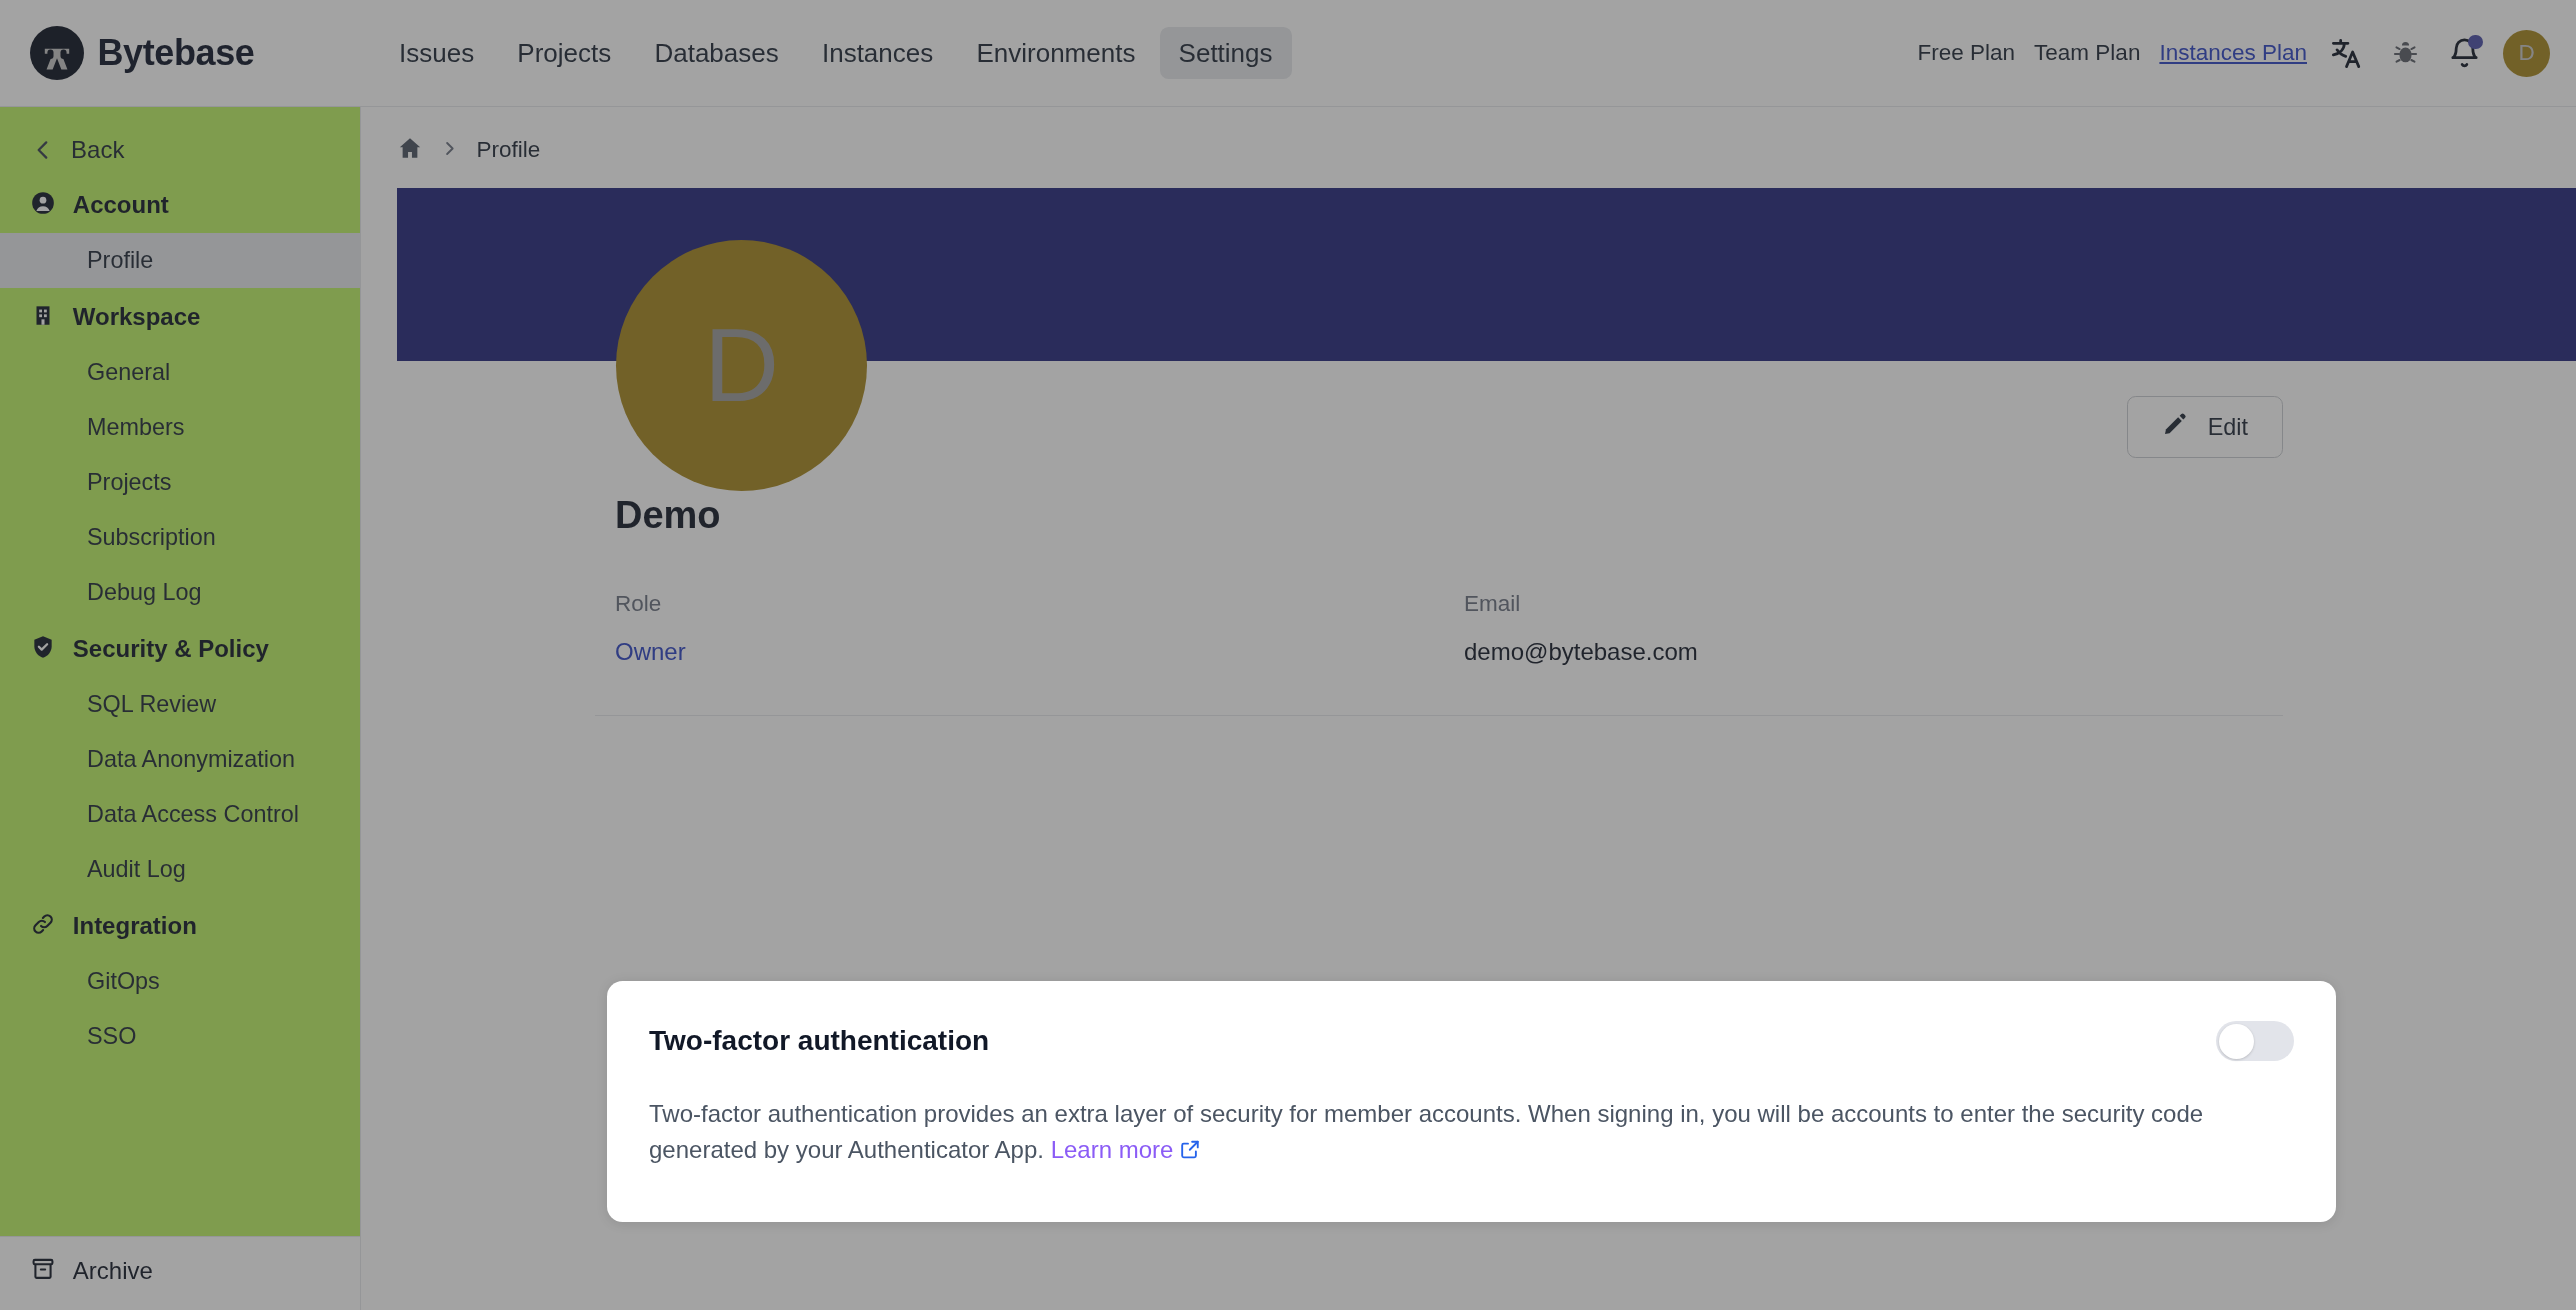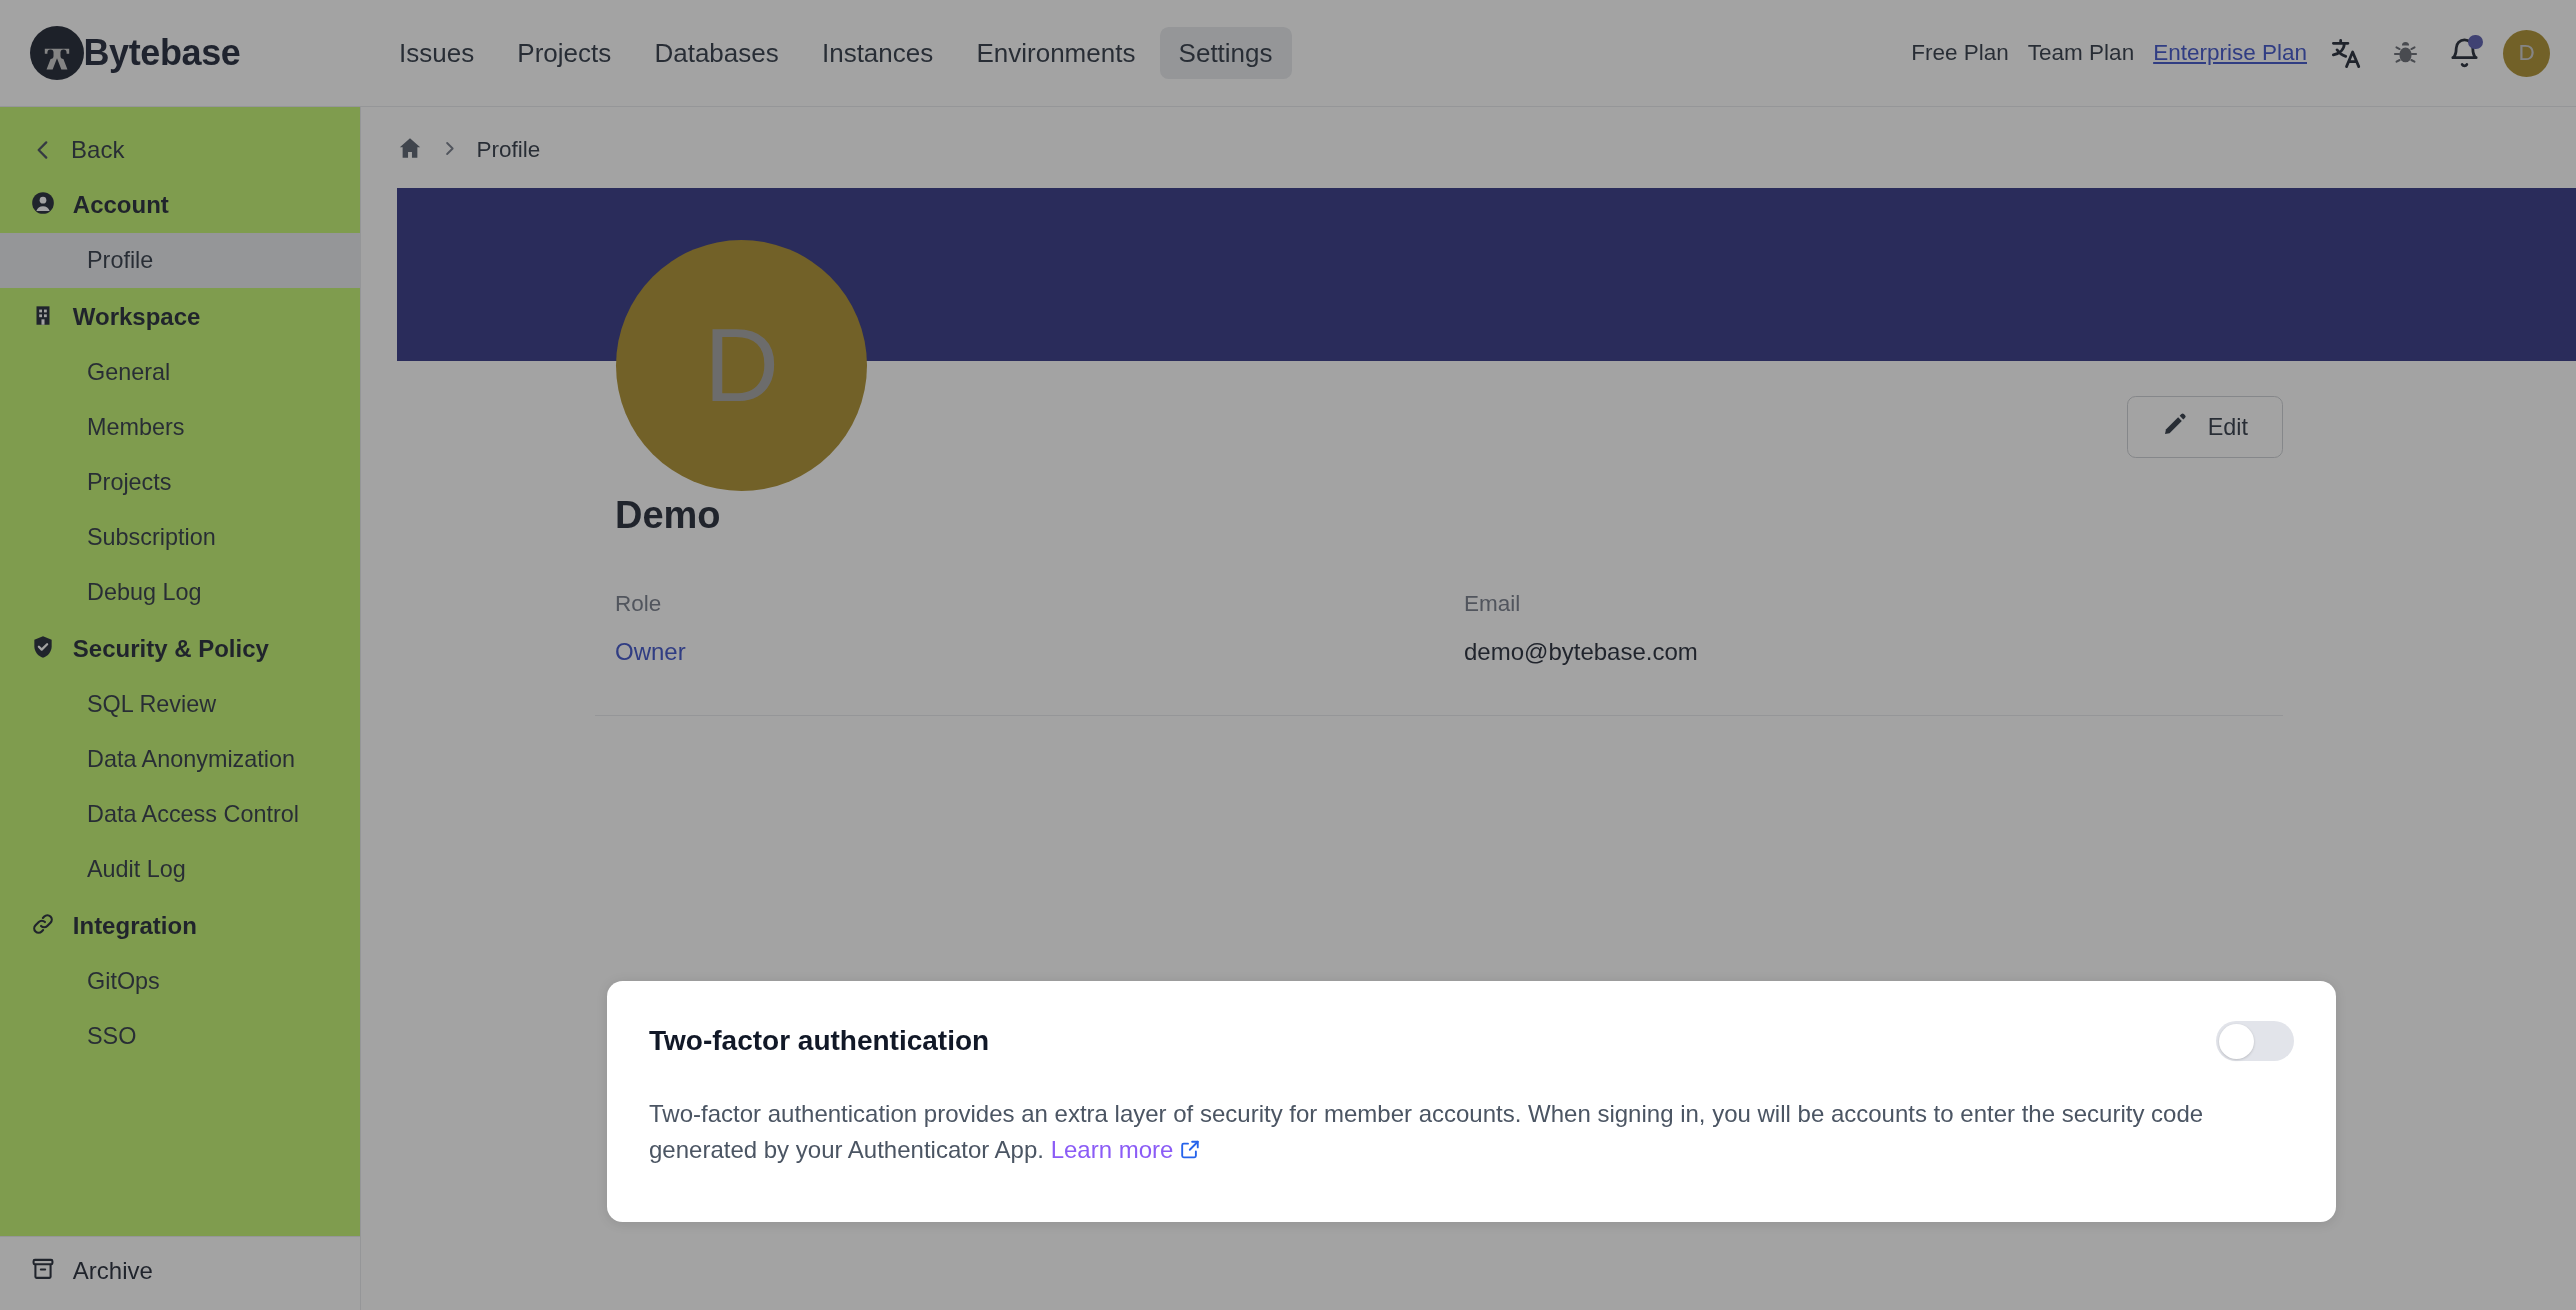--- a/index.html
+++ b/index.html
@@ -16,21 +16,21 @@
 
   
   .topbar {
     height: 107px; flex: 0 0 107px;
     display: flex; align-items: center;
     border-bottom: 0.9px solid #e5e7eb;
     padding-right: 26px;
   }
   .brand {
     width: 361px; flex: 0 0 361px;
-    display: flex; align-items: center; gap: 0;
+    display: flex; align-items: center; gap: 14px;
     padding-left: 29.5px;
   }
   .brand-mark { width: 54px; height: 54px; flex: 0 0 54px; }
   .brand-name { font-size: 36px; font-weight: 700; color: #0f172a; letter-spacing: -0.4px; }
 
   .nav { display: flex; align-items: center; gap: 5.2px; margin-left: 19px; }
   .nav-item {
     font-size: 26px; color: #1f2937; padding: 10.4px 19px; border-radius: 8.7px;
     white-space: nowrap; cursor: pointer;
   }
@@ -168,21 +168,21 @@
         <div class="nav-item">Projects</div>
         <div class="nav-item">Databases</div>
         <div class="nav-item">Instances</div>
         <div class="nav-item">Environments</div>
         <div class="nav-item active">Settings</div>
       </div>
 
       <div class="topright">
         <span class="plan">Free Plan</span>
         <span class="plan">Team Plan</span>
-        <span class="plan link">Enterprise Plan</span>
+        <span class="plan link">Instances Plan</span>
 
         <span class="icon-btn">
           <svg viewBox="0 0 24 24" width="35" height="35" fill="none" stroke="#111827" stroke-width="1.9" stroke-linecap="round" stroke-linejoin="round">
             <path d="M3 5h10M8 3v2M10.5 5c0 4-3 7-7.5 8"></path>
             <path d="M5.5 9.5c1.6 2.4 3.8 3.8 6 4.5"></path>
             <path d="M12 21l4.2-10L20.4 21M13.6 17.6h5.2"></path>
           </svg>
         </span>
 
         <span class="icon-btn">

